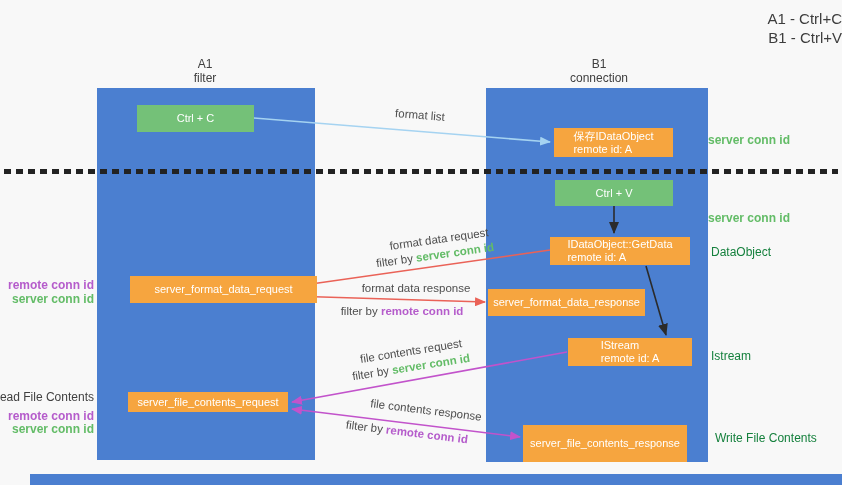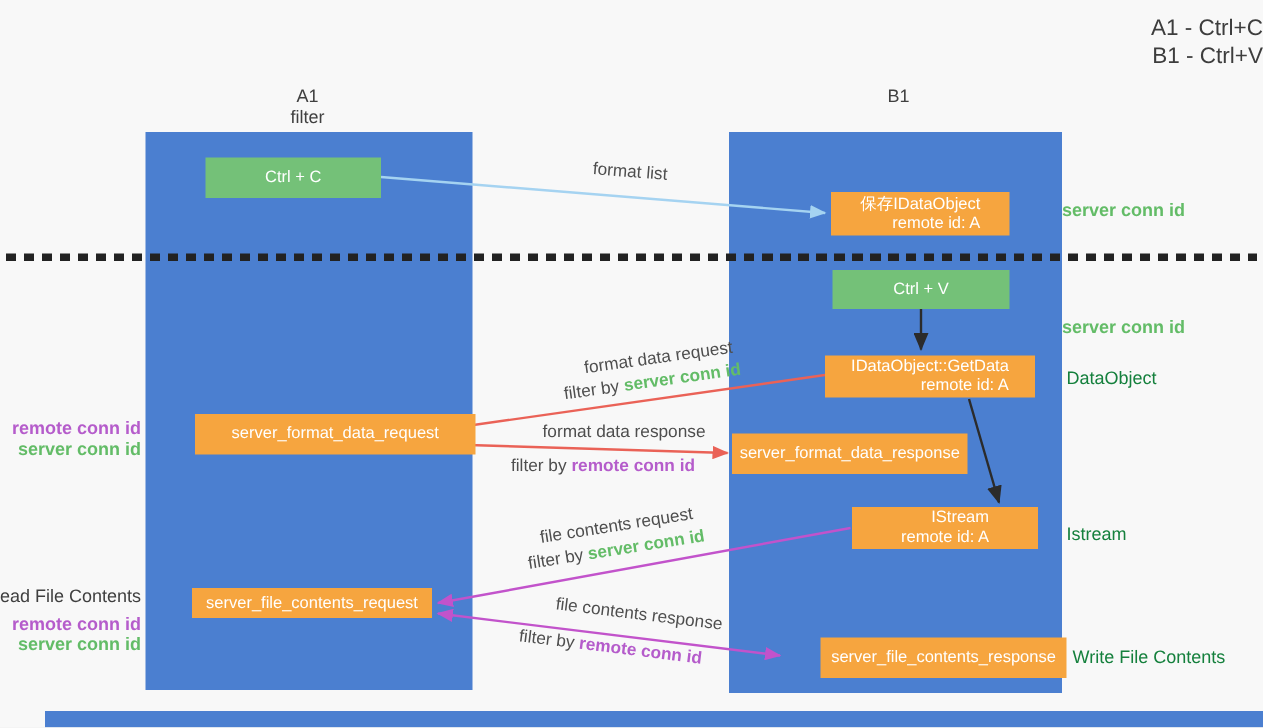--- a/index.html
+++ b/index.html
@@ -30,21 +30,21 @@
     position:absolute;left:30px;top:474px;width:812px;height:11px;
     background:var(--lane-blue);
   }
   .divider{
     position:absolute;left:4px;top:169px;width:834px;height:5px;
     background:repeating-linear-gradient(90deg,#222 0 7px,transparent 7px 12px);
   }
   .box{
     position:absolute;
     display:flex;align-items:center;justify-content:center;
-    color:#fff;font-size:11px;line-height:13px;text-align:right;
+    color:#fff;font-size:11px;line-height:13px;text-align:left;
     white-space:nowrap;
   }
   .box.green{background:var(--box-green);}
   .box.orange{background:var(--box-orange);}
   svg.overlay{position:absolute;left:0;top:0;pointer-events:none;}
   .s-blue{stroke:var(--arrow-blue);stroke-width:1.6;fill:none;}
   .s-red{stroke:var(--arrow-red);stroke-width:1.6;fill:none;}
   .s-mag{stroke:var(--arrow-magenta);stroke-width:1.6;fill:none;}
   .s-black{stroke:var(--arrow-black);stroke-width:1.6;fill:none;}
   .f-blue{fill:var(--arrow-blue);}
@@ -81,20 +81,21 @@
     <div>A1 - Ctrl+C</div>
     <div>B1 - Ctrl+V</div>
   </div>
 
   <div class="lane-header" style="left:135px;top:57px;">
     <div>A1</div>
     <div>filter</div>
   </div>
   <div class="lane-header" style="left:529px;top:57px;">
     <div>B1</div>
+    <div>connection</div>
   </div>
 
   <div class="lane" style="left:97px;top:88px;width:218px;height:372px;"></div>
   <div class="lane" style="left:486px;top:88px;width:222px;height:374px;"></div>
   <div class="bottom-strip"></div>
 
   <div class="divider"></div>
 
   <svg class="overlay" width="842" height="485" viewBox="0 0 842 485">
     <defs>
@@ -144,21 +145,21 @@
 
   <div class="box orange" style="left:568px;top:338px;width:124px;height:28px;">
     <div>
       <div>IStream</div>
       <div>remote id: A</div>
     </div>
   </div>
 
   <div class="box orange" style="left:128px;top:392px;width:160px;height:20px;">server_file_contents_request</div>
 
-  <div class="box orange" style="left:547px;top:425px;width:164px;height:27px;">server_file_contents_response</div>
+  <div class="box orange" style="left:523px;top:425px;width:164px;height:37px;">server_file_contents_response</div>
 
   <div class="alabel" style="left:420px;top:115px;transform:translate(-50%,-50%) rotate(4.5deg);">format list</div>
 
   <div class="alabel" style="left:439px;top:239px;transform:translate(-50%,-50%) rotate(-8deg);">format data request</div>
   <div class="alabel" style="left:435px;top:255px;transform:translate(-50%,-50%) rotate(-8deg);"><span>filter by</span> <span class="t-green">server conn id</span></div>
 
   <div class="alabel" style="left:416px;top:288px;">format data response</div>
   <div class="alabel" style="left:402px;top:311px;"><span>filter by</span> <span class="t-purple">remote conn id</span></div>
 
   <div class="alabel" style="left:411px;top:351px;transform:translate(-50%,-50%) rotate(-9deg);">file contents request</div>

